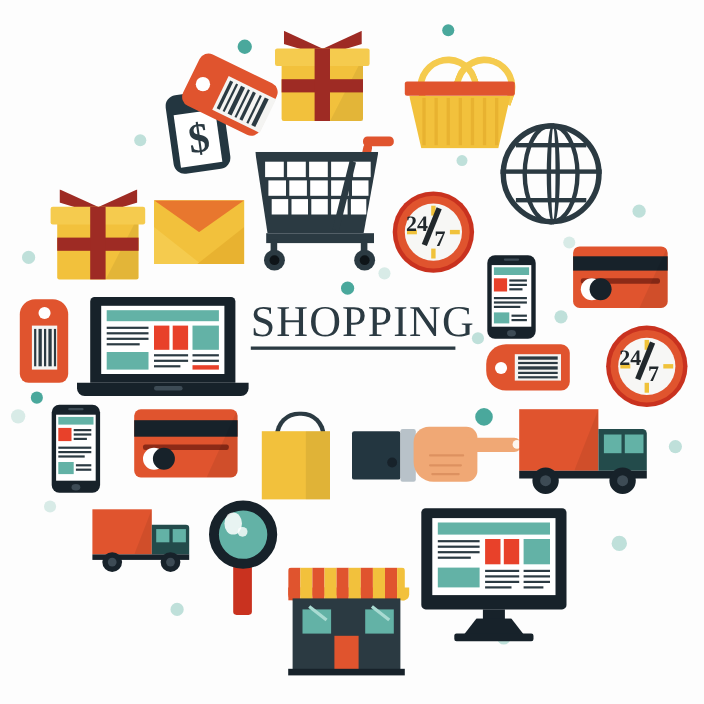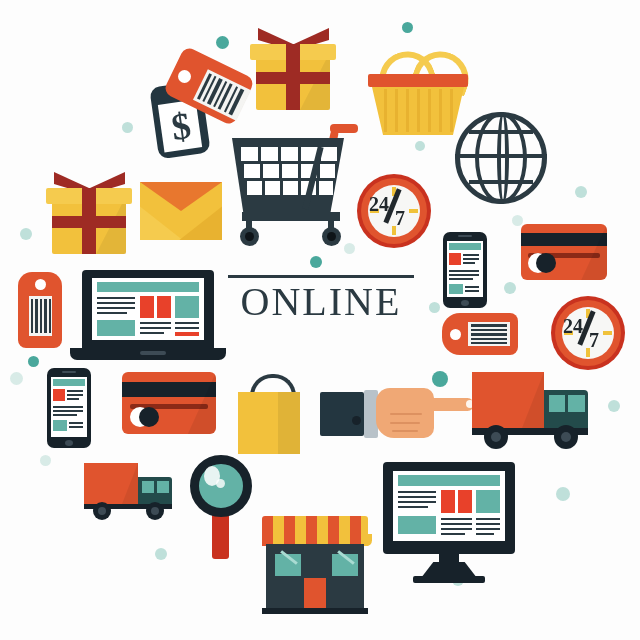--- a/index.html
+++ b/index.html
@@ -176,22 +176,22 @@
   <div class="dot" style="left:432px;top:371px;width:16px;height:16px;"></div>
   <div class="dot pale" style="left:608px;top:400px;width:12px;height:12px;"></div>
   <div class="dot pale" style="left:556px;top:487px;width:14px;height:14px;"></div>
   <div class="dot pale" style="left:155px;top:548px;width:12px;height:12px;"></div>
   <div class="dot pale" style="left:452px;top:574px;width:12px;height:12px;"></div>
   <div class="dot vpale" style="left:512px;top:215px;width:11px;height:11px;"></div>
   <div class="dot pale" style="left:504px;top:282px;width:12px;height:12px;"></div>
   <div class="dot vpale" style="left:40px;top:455px;width:11px;height:11px;"></div>
 
   <div id="title">
+    <div class="l1">SHOPPING</div>
     <div class="rule"></div>
-    <div class="l2">ONLINE</div>
   </div>
 
   <div class="ico" style="left:152px;top:58px;width:96px;height:100px;">
     <div style="position:absolute;left:2px;top:26px;width:52px;height:72px;background:#233640;border-radius:10px;transform:rotate(-8deg);"></div>
     <div style="position:absolute;left:9px;top:44px;width:38px;height:48px;background:#ffffff;transform:rotate(-8deg);"></div>
     <div style="position:absolute;left:14px;top:46px;width:30px;height:44px;color:#2b3a42;font-family:'Liberation Serif',serif;font-weight:700;font-size:38px;line-height:44px;text-align:center;transform:rotate(-8deg);">$</div>
     <div style="position:absolute;left:18px;top:2px;width:78px;height:52px;background:#e0542e;border-radius:9px;transform:rotate(26deg);"></div>
     <div style="position:absolute;left:26px;top:12px;width:13px;height:13px;border-radius:50%;background:#ffffff;"></div>
     <div style="position:absolute;left:46px;top:20px;width:48px;height:34px;background:#f4f4f2;transform:rotate(26deg);overflow:hidden;">
       <div style="position:absolute;left:3px;top:3px;width:3px;height:28px;background:#2b3a42;"></div>

